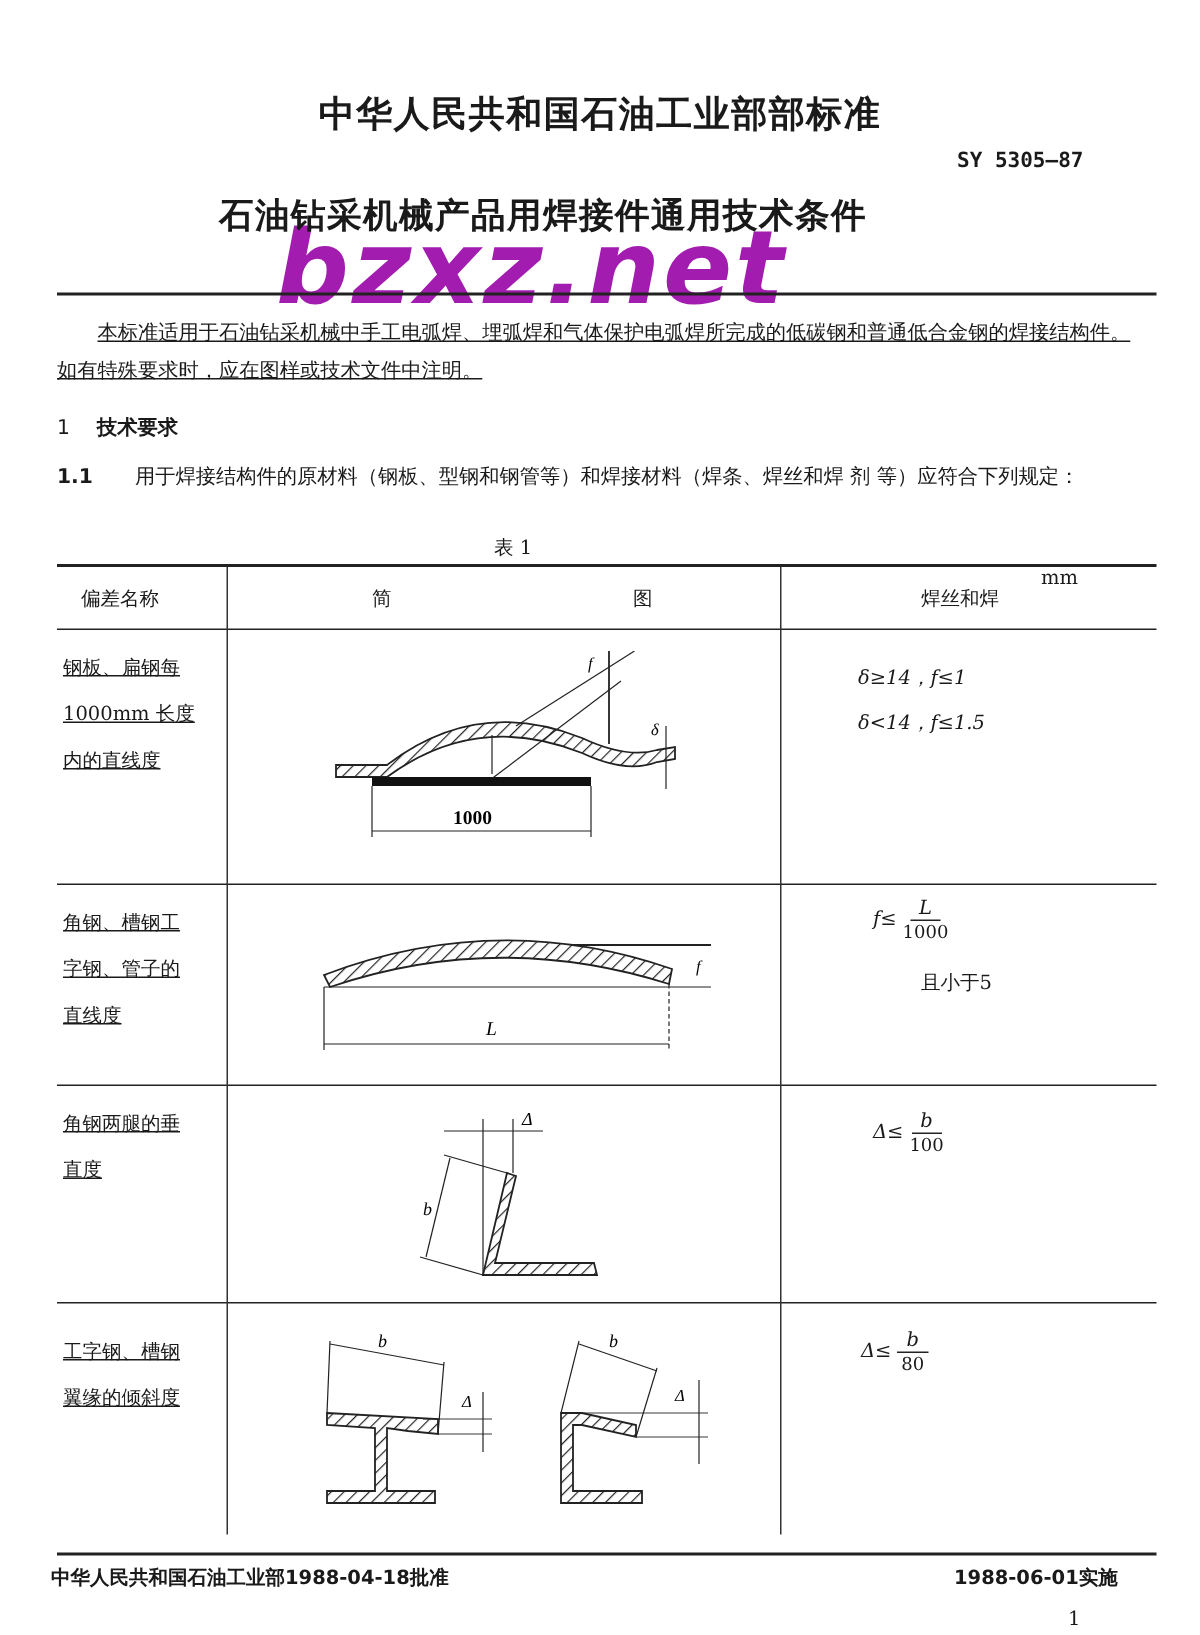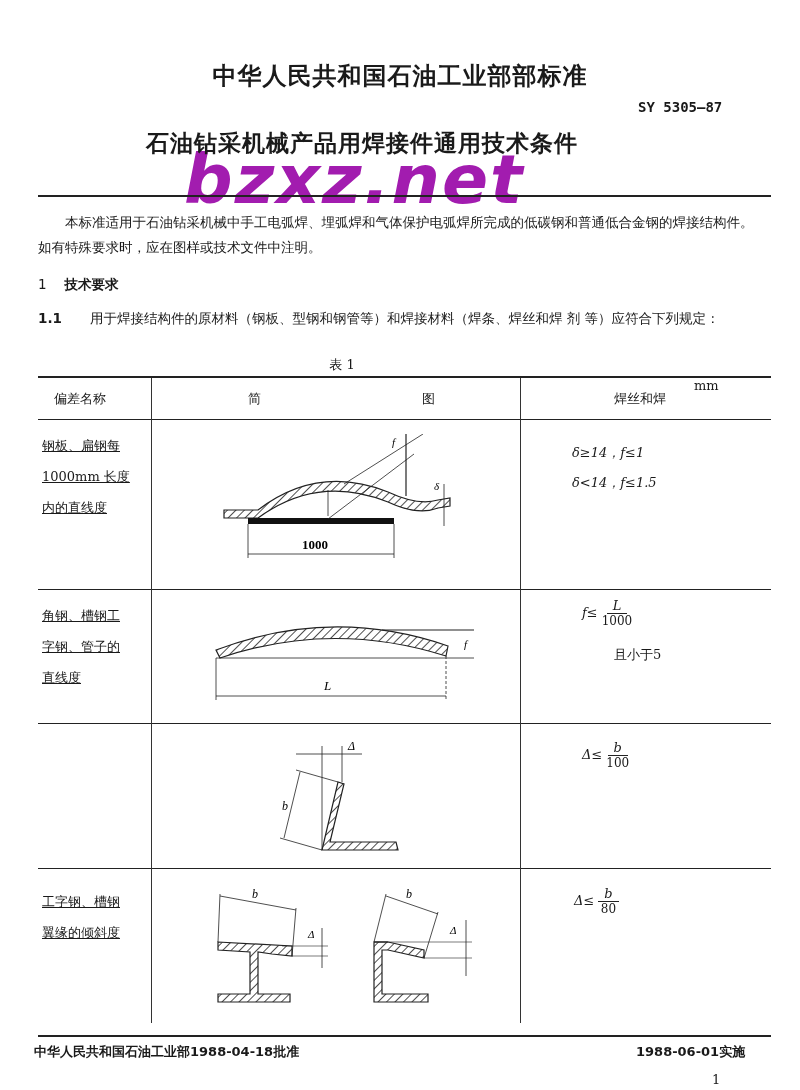--- a/index.html
+++ b/index.html
@@ -8,21 +8,21 @@
   .abs { position: absolute; }
   .org-header { left: 0; width: 800px; top: 60px; text-align: center; font-family: "DejaVu Sans", sans-serif;
                 font-weight: bold; font-size: 24px; letter-spacing: 1px; }
   .std-code { left: 638px; top: 99px; font-family: "DejaVu Sans Mono", monospace; font-weight: bold; font-size: 14px; }
   .doc-title { left: 0; width: 724px; top: 128px; text-align: center; font-family: "DejaVu Sans", sans-serif;
                font-weight: bold; font-size: 23px; letter-spacing: 1px; }
   .watermark { left: 184px; top: 140px; font-family: "DejaVu Sans", sans-serif; font-weight: bold; font-size: 68px;
                color: #a21caf; letter-spacing: 2px; font-style: italic; }
   .rule-top { left: 38px; top: 195px; width: 733px; height: 2px; background: #222; }
   .para { left: 38px; width: 728px; font-size: 13.5px; line-height: 25px; }
-  .para-intro { top: 210px; text-indent: 2em; }
+  .para-intro { top: 210px; text-indent: 2em; text-decoration: underline; }
   .sec-heading { left: 38px; top: 276px; font-family: "DejaVu Sans", sans-serif; font-weight: bold; font-size: 13.5px; }
   .sec-heading .num { margin-right: 18px; font-weight: normal; }
   .para-11 { top: 306px; }
   .para-11 .num { font-family: "DejaVu Sans", sans-serif; font-weight: bold; margin-right: 28px; }
   .table-caption { left: 0; width: 684px; top: 356px; text-align: center; font-size: 13px; }
   .table-unit { left: 694px; top: 378px; font-size: 13px; }
   .tbl { left: 38px; top: 376px; width: 733px; height: 647px; }
   .hline { position: absolute; left: 0; width: 733px; background: #222; }
   .vline { position: absolute; width: 1px; background: #333; }
   .cell-text { position: absolute; font-size: 13px; line-height: 31px; text-decoration: underline; }
@@ -124,20 +124,24 @@
     <text x="252" y="36" font-size="11" font-style="italic" font-family="Liberation Serif, serif">f</text>
   </svg>
   <div class="tol" style="left:544px;top:222px;">
     <span>f≤</span><span class="frac">
         <span class="n">L</span>
         <span class="d">1000</span>
       </span>
   </div>
   <div class="abs" style="left:576px;top:270px;font-size:13px;">且小于5</div>
 
+  <div class="cell-text" style="left:4px;top:358px;">
+    <div>角钢两腿的垂</div>
+    <div>直度</div>
+  </div>
   <svg class="fig" style="left:240px;top:362px;" width="160" height="120">
     <line x1="18" y1="16" x2="84" y2="16" stroke="#222" stroke-width="0.8"></line>
     <line x1="44" y1="8" x2="44" y2="112" stroke="#222" stroke-width="0.8"></line>
     <line x1="64" y1="8" x2="64" y2="44" stroke="#222" stroke-width="0.8"></line>
     <text x="70" y="12" font-size="12" font-style="italic" font-family="Liberation Serif, serif">Δ</text>
     <path d="M44,112 L60,44 L66,46 L52,104 L118,104 L120,112 Z" fill="url(#hatch)" stroke="#222" stroke-width="1.2"></path>
     <line x1="18" y1="32" x2="60" y2="44" stroke="#222" stroke-width="0.8"></line>
     <line x1="2" y1="100" x2="44" y2="112" stroke="#222" stroke-width="0.8"></line>
     <line x1="22" y1="34" x2="6" y2="100" stroke="#222" stroke-width="0.8"></line>
     <text x="4" y="72" font-size="12" font-style="italic" font-family="Liberation Serif, serif">b</text>

